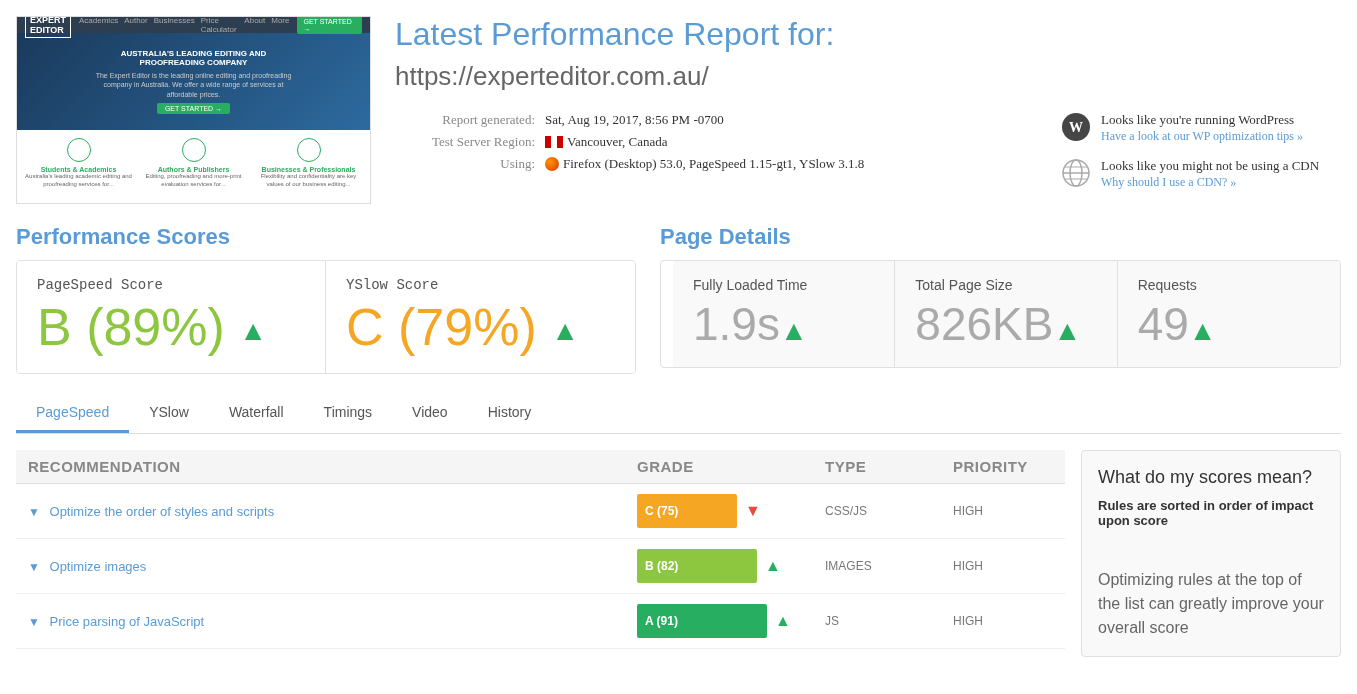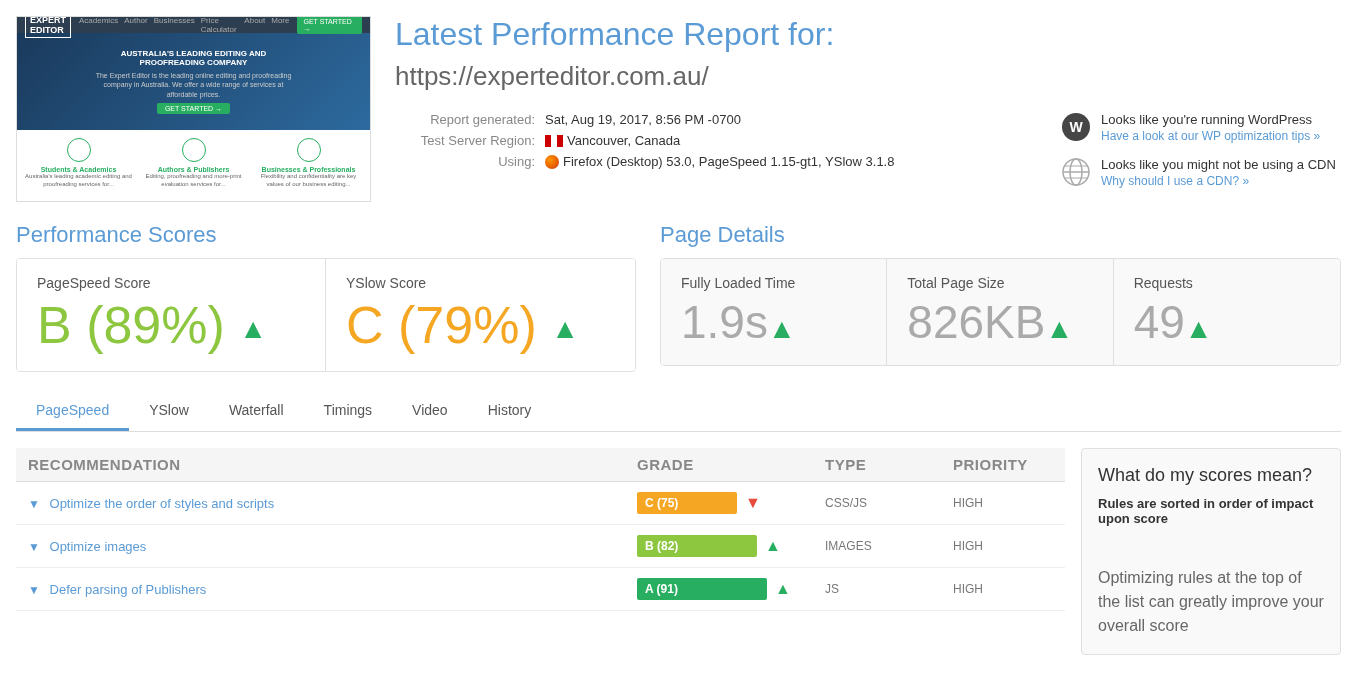--- a/index.html
+++ b/index.html
@@ -33,27 +33,27 @@
     .report-title { font-size: 32px; color: #5b9bd5; font-weight: 300; margin-bottom: 8px; }
     .report-url { font-size: 26px; color: #666; margin-bottom: 20px; }
     .report-meta { margin-bottom: 16px; }
     .meta-row { display: flex; align-items: center; margin-bottom: 6px; font-size: 13px; color: #555; }
     .meta-label { color: #888; margin-right: 4px; min-width: 140px; text-align: right; }
     .meta-value { color: #333; }
     .wp-notice { display: flex; align-items: flex-start; gap: 10px; margin-bottom: 14px; }
     .scores-grid { display: grid; grid-template-columns: 1fr 1fr; gap: 0; border: 1px solid #e0e0e0; border-radius: 4px; overflow: hidden; max-width: 620px; }
     .score-box { padding: 16px 20px; background: #fff; }
     .score-box:first-child { border-right: 1px solid #e0e0e0; }
-    .score-label { font-size: 14px; color: #555; margin-bottom: 4px; }
+    .score-label { font-size: 14px; color: #555; margin-bottom: 4px; font-family: Liberation Mono, monospace; }
     .score-value { font-size: 52px; font-weight: 300; }
     .score-b { color: #8dc63f; }
     .score-c { color: #f5a623; }
     .arrow-up { display: inline-block; color: #27ae60; font-size: 28px; vertical-align: middle; }
-    .section-title { font-size: 22px; color: #5b9bd5; margin-bottom: 10px; font-weight: 400; }
-    .details-grid { display: grid; grid-template-columns: 1fr 1fr 1fr; gap: 0; border: 1px solid #e0e0e0; border-radius: 4px; overflow: hidden; }
+    .section-title { font-size: 22px; color: #5b9bd5; margin-bottom: 10px; font-weight: 700; }
+    .details-grid { display: grid; grid-template-columns: 1fr 1fr 1fr; gap: 0; border: 1px solid #e0e0e0; border-radius: 4px; overflow: hidden; padding-left: 12px; }
     .detail-box { padding: 16px 20px; background: #f9f9f9; border-right: 1px solid #e0e0e0; }
     .detail-box:last-child { border-right: none; }
     .detail-label { font-size: 14px; color: #555; margin-bottom: 4px; }
     .detail-value { font-size: 46px; font-weight: 300; color: #aaa; }
     
     
     .metrics-row { display: flex; gap: 24px; margin-bottom: 20px; }
     .metrics-left { flex: 0 0 620px; }
     .metrics-right { flex: 1; }
     
@@ -64,21 +64,21 @@
     .tab.active { color: #5b9bd5; border-bottom: 3px solid #5b9bd5; font-weight: 500; }
     
     
     .table-container { display: flex; gap: 16px; }
     .recommendations-table { flex: 1; }
     .table-header { display: grid; grid-template-columns: 1fr 180px 120px 100px; gap: 8px; padding: 8px 12px; background: #f5f5f5; border-bottom: 1px solid #ddd; }
     .table-header-cell { font-size: 15px; color: #888; font-weight: bold; text-transform: uppercase; letter-spacing: 0.5px; }
     .table-row { display: grid; grid-template-columns: 1fr 180px 120px 100px; gap: 8px; padding: 10px 12px; border-bottom: 1px solid #eee; align-items: center; }
     .rec-name { color: #5b9bd5; font-size: 13px; cursor: pointer; }
     .rec-name .toggle { color: #5b9bd5; margin-right: 6px; font-size: 12px; }
-    .grade-bar { height: 22px; display: flex; align-items: center; padding: 0 8px; color: #fff; font-size: 12px; font-weight: bold; border-radius: 2px; }
+    .grade-bar { height: 34px; display: flex; align-items: center; padding: 0 8px; color: #fff; font-size: 12px; font-weight: bold; border-radius: 2px; }
     .grade-c { background: #f5a623; width: 100px; }
     .grade-b { background: #8dc63f; width: 120px; }
     .grade-a { background: #27ae60; width: 130px; }
     .grade-row { display: flex; align-items: center; gap: 8px; }
     .grade-arrow-down { color: #e74c3c; font-size: 16px; }
     .grade-arrow-up { color: #27ae60; font-size: 16px; }
     .type-badge { font-size: 12px; color: #777; }
     .priority-badge { font-size: 12px; color: #777; font-weight: 500; }
     
     
@@ -130,21 +130,21 @@
             <div class="fake-card-text">Flexibility and confidentiality are key values of our business editing...</div>
           </div>
         </div>
       </div>
     </div>
 
     <div class="report-info" style="position:relative;">
       <h1 class="report-title">Latest Performance Report for:</h1>
       <div class="report-url">https://experteditor.com.au/</div>
 
-      <div style="display:flex; gap:20px;">
+      <div style="display:flex; gap:20px;font-family:Liberation Serif, serif;">
         <div class="report-meta">
           <div class="meta-row">
             <span class="meta-label">Report generated:</span>
             <span class="meta-value" style="margin-left:6px;">Sat, Aug 19, 2017, 8:56 PM -0700</span>
           </div>
           <div class="meta-row">
             <span class="meta-label">Test Server Region:</span>
             <span style="margin-left:6px; display:flex; align-items:center;">
               <span style="display:inline-block; width:18px; height:12px; margin-right:4px; background: repeating-linear-gradient(to right, #cc0000 0 6px, #fff 6px 12px, #cc0000 12px 18px); vertical-align:middle;"></span>
               <span class="meta-value">Vancouver, Canada</span>
@@ -281,21 +281,21 @@
           </div>
           <span class="grade-arrow-up">▲</span>
         </div>
         <div class="type-badge">IMAGES</div>
         <div class="priority-badge">HIGH</div>
       </div>
 
       <div class="table-row">
         <div class="rec-name">
           <span class="toggle">▼</span>
-          <span>Defer parsing of Publishers</span>
+          <span>Price parsing of JavaScript</span>
         </div>
         <div class="grade-row">
           <div class="grade-bar grade-a">
             <span>A (91)</span>
           </div>
           <span class="grade-arrow-up">▲</span>
         </div>
         <div class="type-badge">JS</div>
         <div class="priority-badge">HIGH</div>
       </div>

